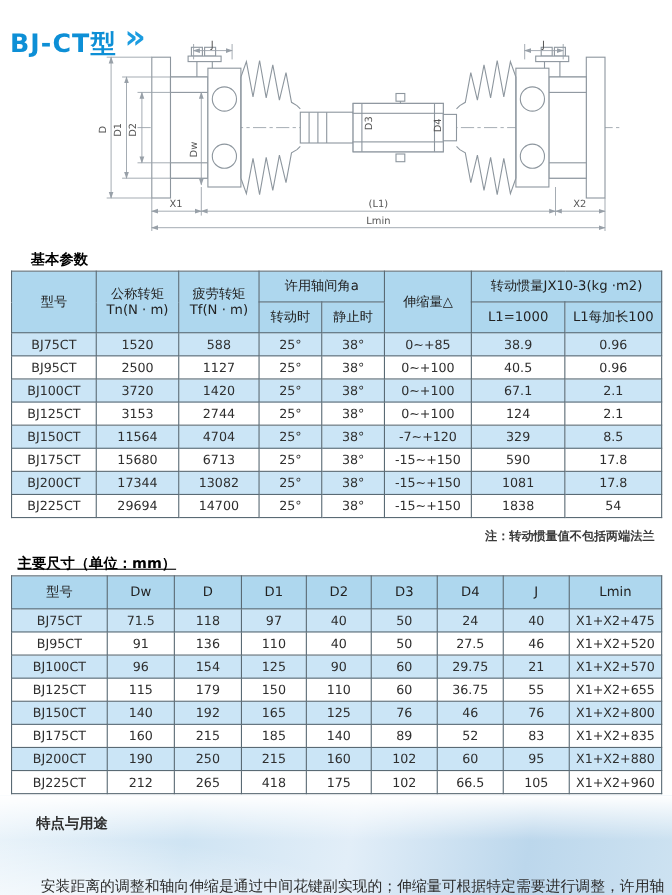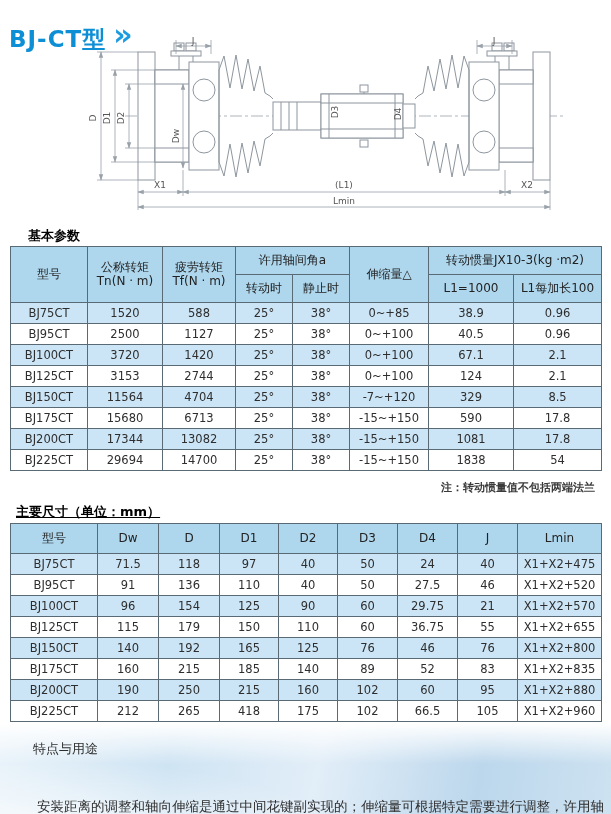--- a/index.html
+++ b/index.html
@@ -49,21 +49,21 @@
   
   .bottom-band {
     position:absolute; left:0; top:723px; width:611px; height:91px;
     background:
       linear-gradient(180deg, #ffffff 0%, rgba(255,255,255,0) 45%),
       radial-gradient(ellipse 90% 160% at 8% 130%, rgba(255,255,255,0.85) 0%, rgba(255,255,255,0) 55%),
       linear-gradient(100deg, #e9f3fa 0%, #cfe4f3 28%, #e2eef8 52%, #bcd7ec 78%, #cde2f1 100%);
   }
   .features-title {
     position:absolute; left:33px; top:740px;
-    font-size:13px; font-weight:normal; color:#2e2e2e;
+    font-size:13px; font-weight:bold; color:#2e2e2e;
   }
   .features-text {
     position:absolute; left:10px; top:796px; width:594px;
     font-size:13.5px; line-height:1.55; color:#2e2e2e; text-indent:2em;
   }
   
   .geo { stroke:#8d969e; stroke-width:1; fill:#ffffff; }
   .geoline { stroke:#8d969e; stroke-width:1; fill:none; }
   .dim { stroke:#98a0a8; stroke-width:0.8; fill:none; }
   .dimtext { fill:#555; font-size:9px; font-family:"DejaVu Sans",sans-serif; }

